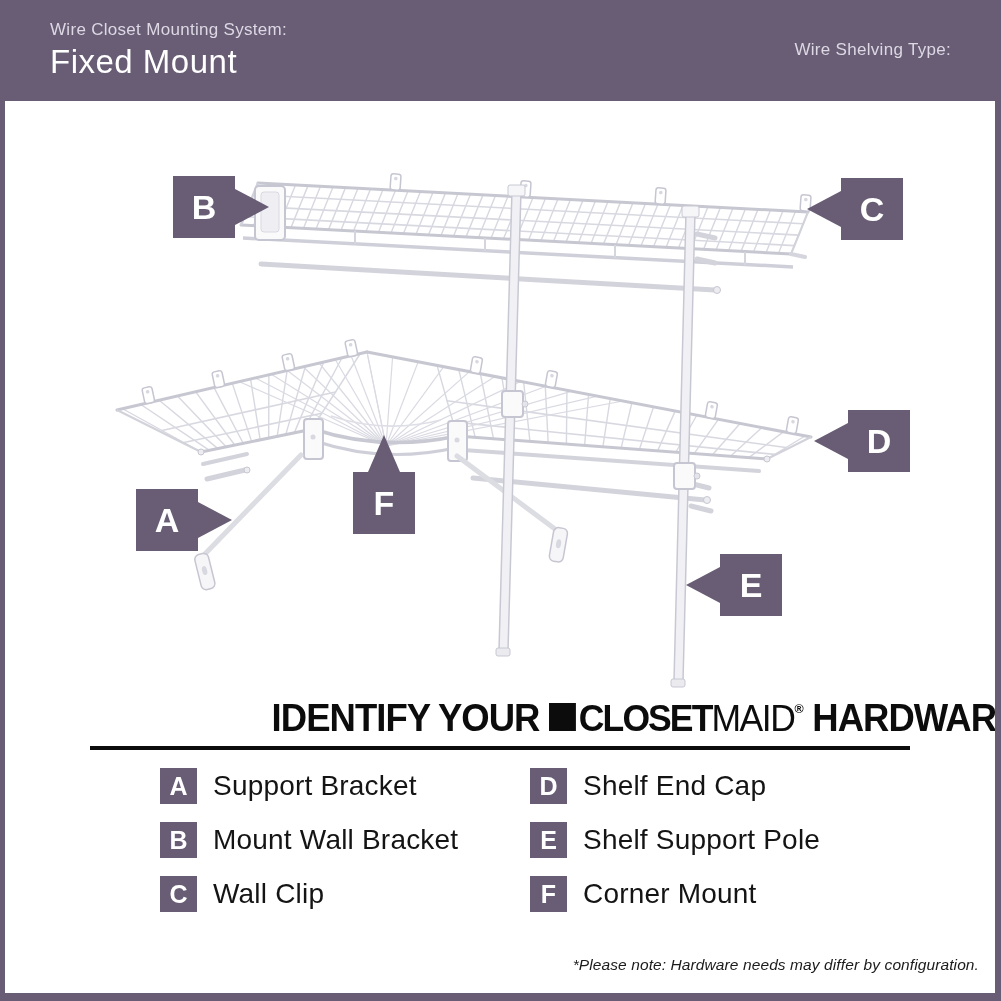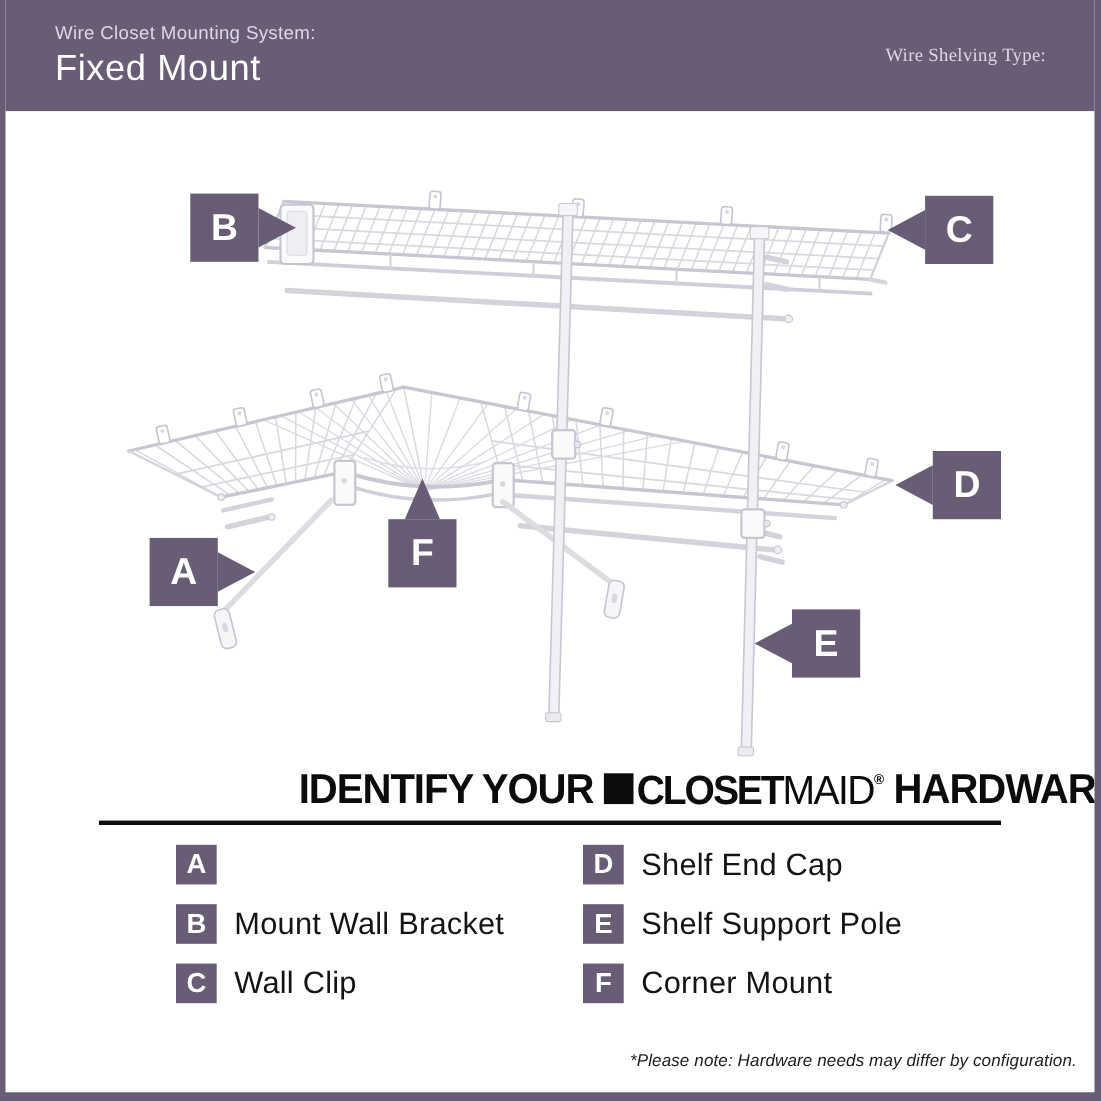--- a/index.html
+++ b/index.html
@@ -12,21 +12,21 @@
     border-bottom:8px solid var(--purple);
     font-family:"Liberation Sans",sans-serif;
   }
   
   .hdr{
     position:absolute;top:0;left:-5px;right:-6px;height:101px;
     background:var(--purple);display:flex;justify-content:space-between;align-items:center;
     padding:0 50px;box-sizing:border-box;
   }
   .hdr-block{display:flex;flex-direction:column;}
-  .hdr-block.right{text-align:center;font-family:Liberation Serif, serif;}
+  .hdr-block.right{text-align:center;}
   .hdr-label{font-size:17px;color:#ddd8e4;letter-spacing:.3px;line-height:1.2;}
   .hdr-value{font-size:33px;color:#ffffff;letter-spacing:.5px;line-height:1.2;margin-top:2px;}
   
   svg.illus{position:absolute;top:0;left:0;}
   
   .callout{
     position:absolute;width:62px;height:62px;background:var(--purple);
     display:flex;align-items:center;justify-content:center;
     color:#ffffff;font-size:34px;font-weight:600;line-height:1;
   }
@@ -340,20 +340,21 @@
         <span class="logo-reg">®</span>
       </span>
       <span>HARDWARE</span>
     </h1>
   </div>
   <div class="rule"></div>
 
   <div class="legend-col c1">
     <div class="lg-row">
       <span class="lg-sq">A</span>
+      <span class="lg-label">Support Bracket</span>
     </div>
     <div class="lg-row">
       <span class="lg-sq">B</span>
       <span class="lg-label">Mount Wall Bracket</span>
     </div>
     <div class="lg-row">
       <span class="lg-sq">C</span>
       <span class="lg-label">Wall Clip</span>
     </div>
   </div>

